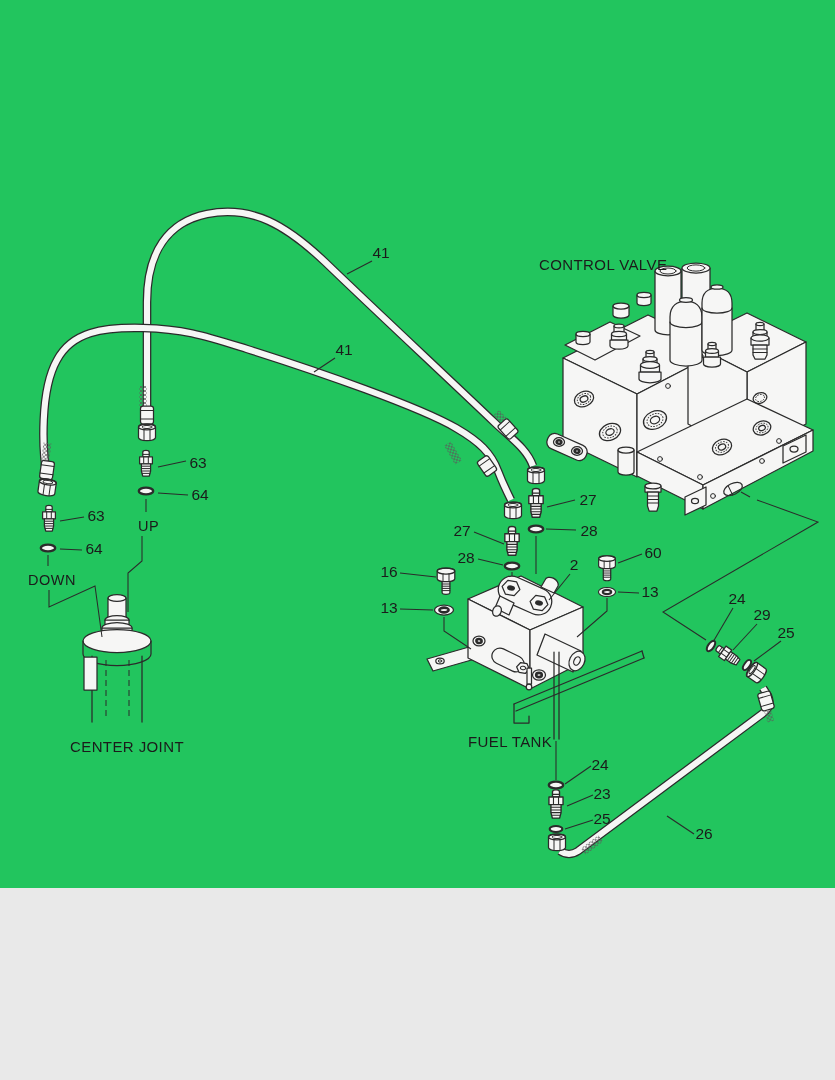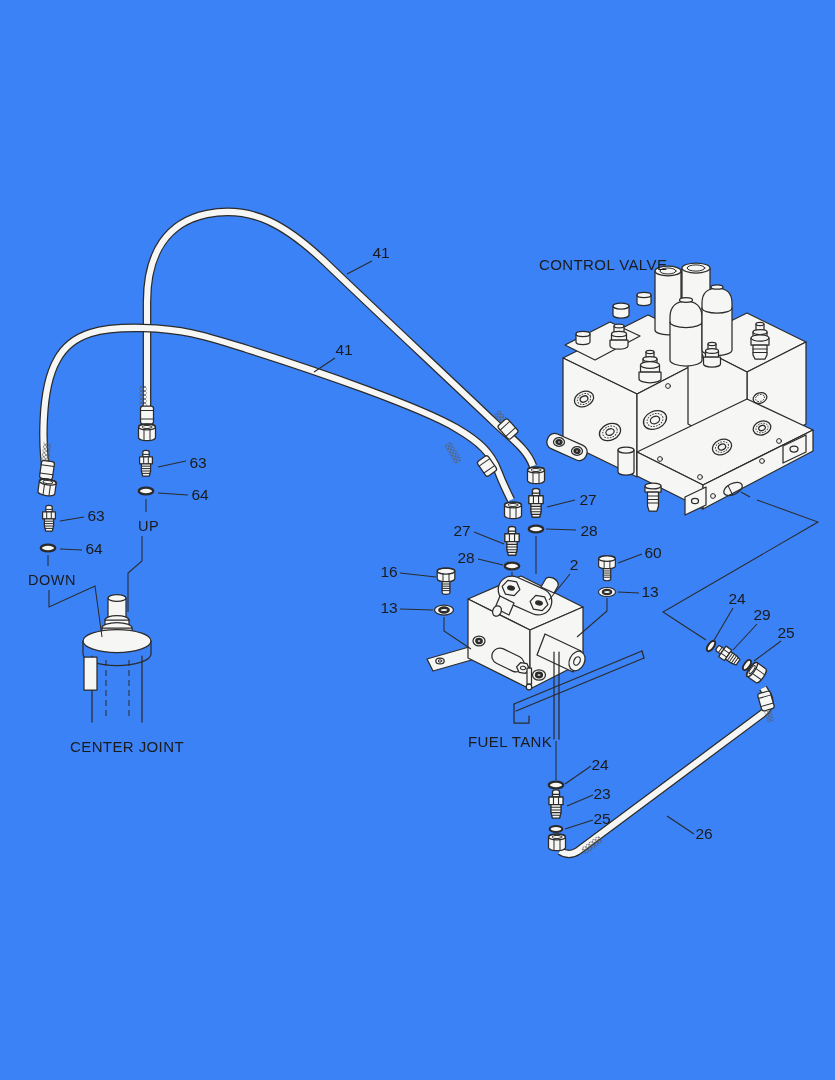--- a/index.html
+++ b/index.html
@@ -1,16 +1,16 @@
 <!DOCTYPE html>
 <html><head>
 <meta charset="utf-8">
 <style>
   html,body{margin:0;padding:0;background:#e9e9e9;}
-  .stage{position:relative;width:835px;height:1080px;background:#3b82f6;margin:0 auto;overflow:hidden;}
+  .stage{position:relative;width:835px;height:888px;background:#22c55e;margin:0 auto;overflow:hidden;}
   svg{display:block;}
   
   .s  {fill:#f6f6f5;stroke:#2b2b2b;stroke-width:1.25;stroke-linejoin:round;}
   .n  {fill:none;stroke:#2b2b2b;stroke-width:1.25;stroke-linecap:round;stroke-linejoin:round;}
   .t  {fill:none;stroke:#2b2b2b;stroke-width:1;stroke-linecap:round;}
   .ld {fill:none;stroke:#2b2b2b;stroke-width:1.05;stroke-linecap:butt;}
   .dk {fill:none;stroke:#2b2b2b;stroke-width:2.6;}
   .dk2{fill:#2b2b2b;stroke:none;}
   .hO {fill:none;stroke:#2b2b2b;stroke-width:8.6;}
   .hI {fill:none;stroke:#f6f6f5;stroke-width:6.1;}

